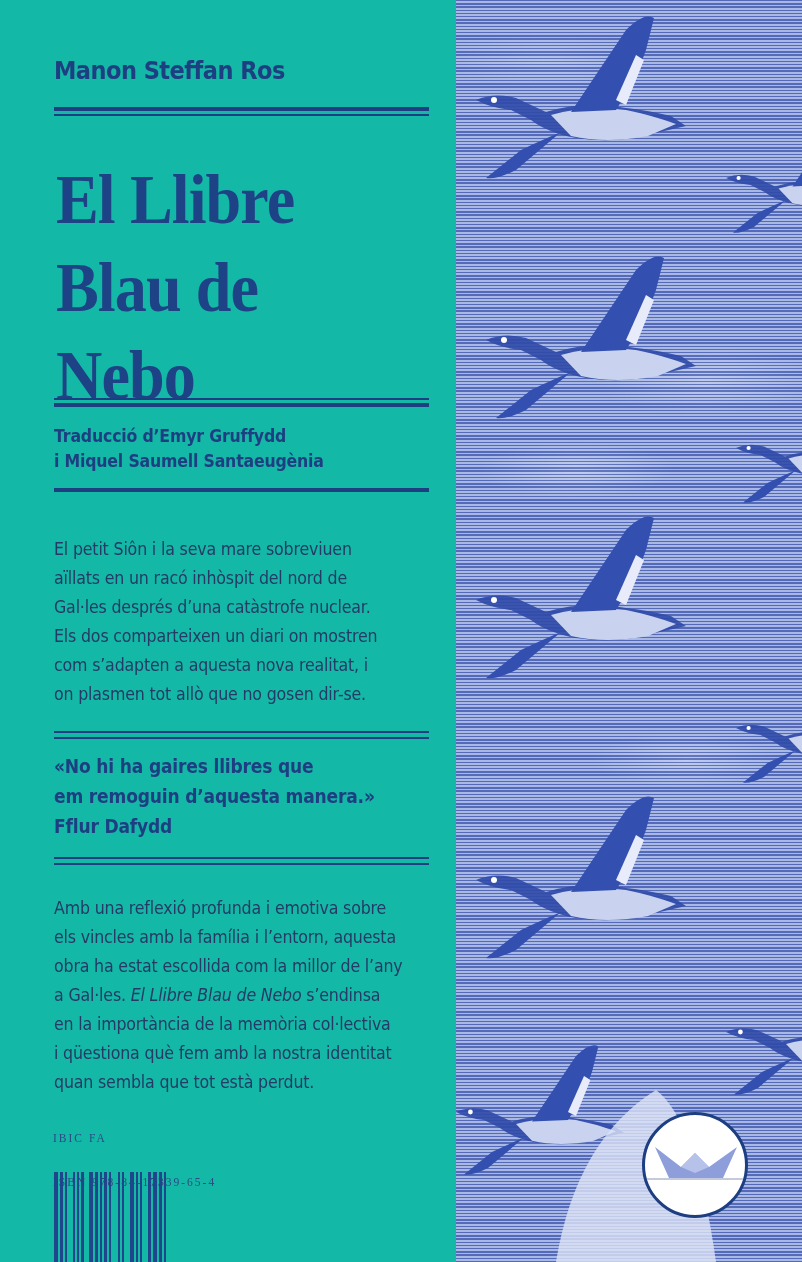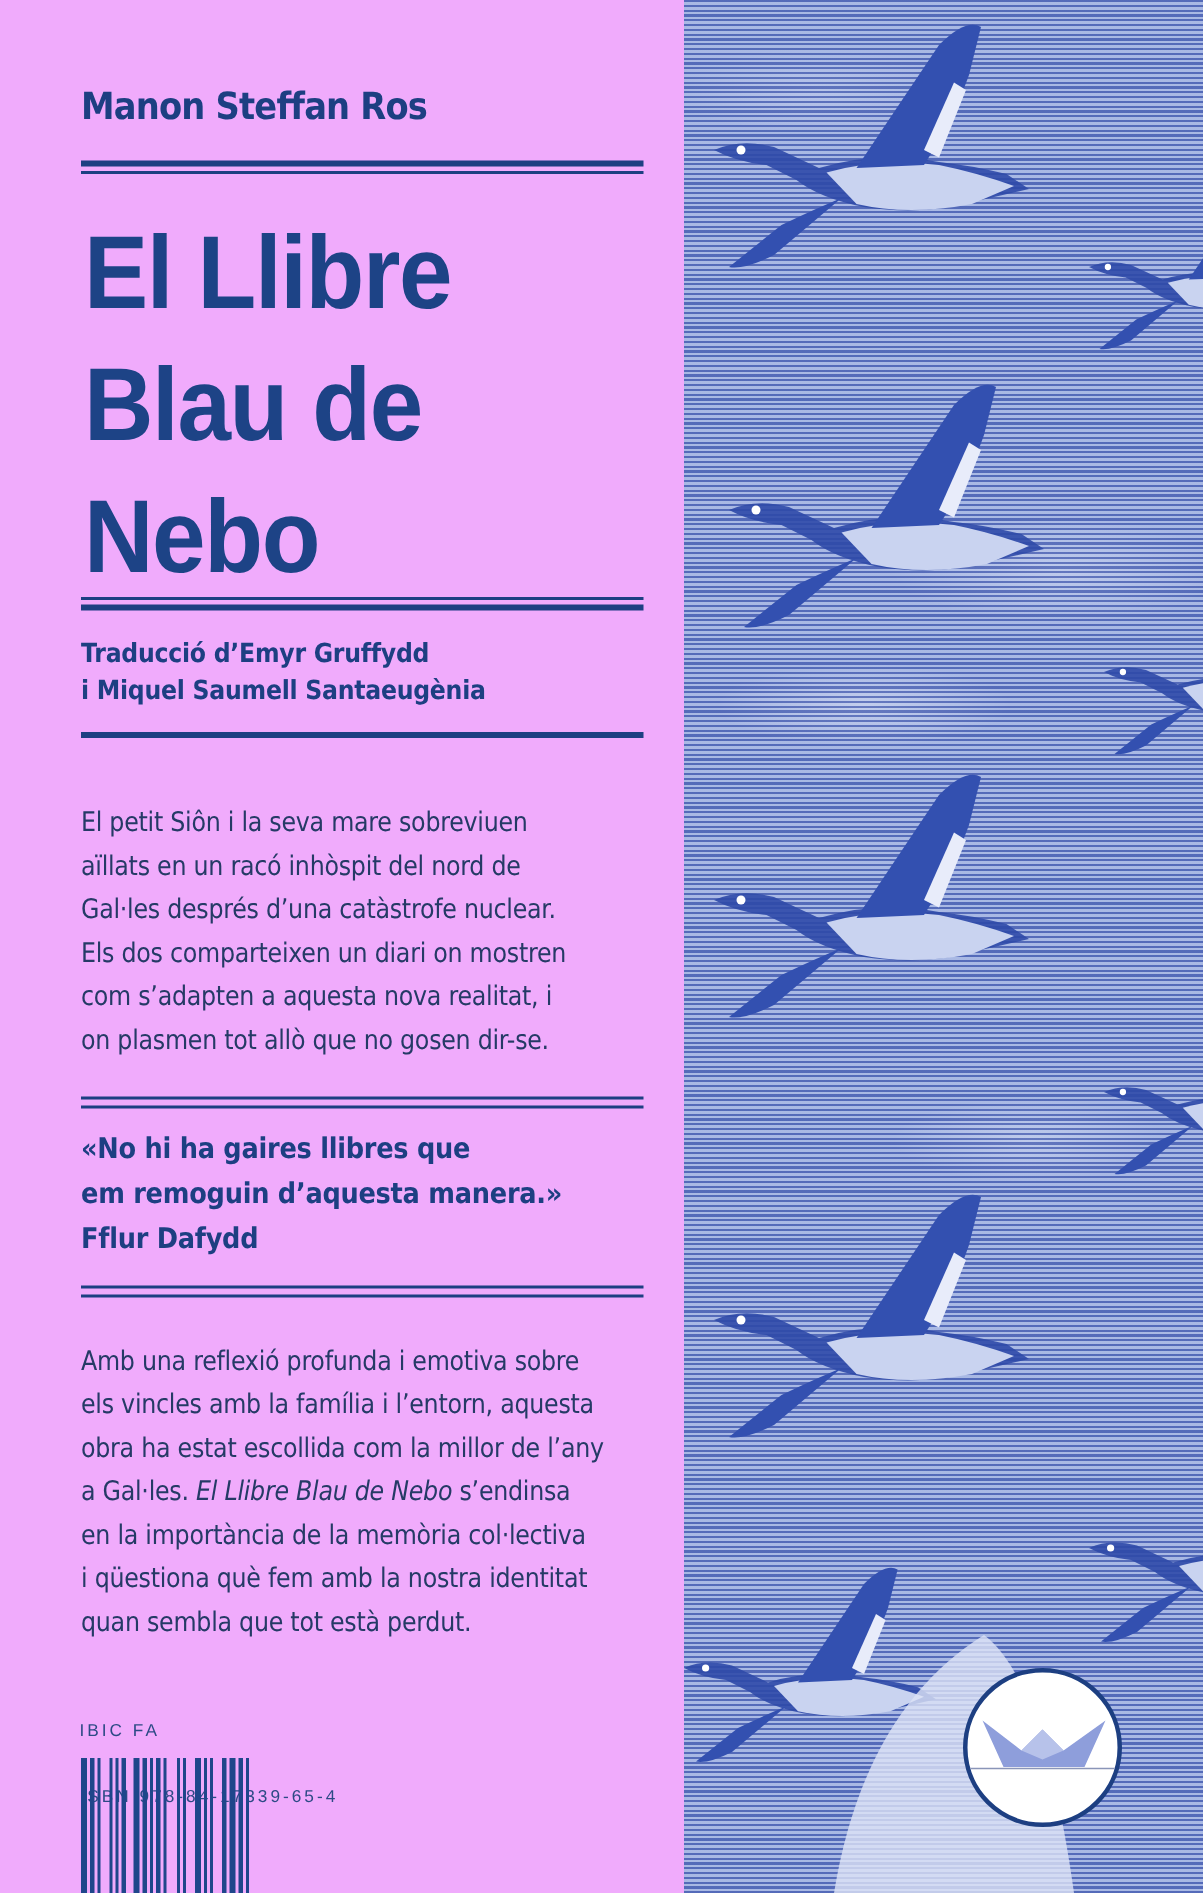--- a/index.html
+++ b/index.html
@@ -1,27 +1,27 @@
 <!DOCTYPE html>
 <html><head>
 <meta charset="utf-8">
 <style>
   html, body { margin: 0; padding: 0; }
   body { width: 802px; height: 1262px; background: #ffffff; position: relative; overflow: hidden; font-family: "Liberation Sans", sans-serif; }
-  .left { position: absolute; left: 0; top: 0; width: 456px; height: 1262px; background: #f0abfc; }
+  .left { position: absolute; left: 0; top: 0; width: 456px; height: 1262px; background: #14b8a6; }
   .author { position: absolute; left: 54px; top: 56px; font-family: "DejaVu Sans", sans-serif; font-weight: bold; font-size: 25px; color: #1d3f82; letter-spacing: -0.6px; transform: scaleX(0.9); transform-origin: left; white-space: nowrap; }
   .rule { position: absolute; left: 54px; width: 375px; background: #1d3f82; }
-  .title { position: absolute; left: 56px; top: 138px; font-family: Liberation Sans, sans-serif; font-weight: bold; font-size: 69px; line-height: 88px; color: #1d4386; letter-spacing: -1px; }
+  .title { position: absolute; left: 56px; top: 156px; font-family: Liberation Serif, serif; font-weight: bold; font-size: 69px; line-height: 88px; color: #1d4386; letter-spacing: -1px; }
   .title div { white-space: nowrap; transform: scaleX(0.93); transform-origin: left; }
   .translator { position: absolute; left: 54px; top: 424px; font-family: "DejaVu Sans", sans-serif; font-weight: bold; font-size: 17.5px; line-height: 25px; color: #1d3f82; transform: scaleX(0.9); transform-origin: left; white-space: nowrap; letter-spacing: -0.2px; }
   .blurb { position: absolute; left: 54px; font-family: "DejaVu Sans", sans-serif; font-size: 18px; line-height: 29px; color: #253a66; white-space: nowrap; transform: scaleX(0.88); transform-origin: left; letter-spacing: -0.2px; }
   .blurb1 { top: 534px; }
   .blurb2 { top: 893px; }
   .quote { position: absolute; left: 54px; top: 751px; font-family: "DejaVu Sans", sans-serif; font-weight: bold; font-size: 19px; line-height: 30px; color: #1d3f82; white-space: nowrap; transform: scaleX(0.9); transform-origin: left; letter-spacing: -0.2px; }
-  .meta { position: absolute; left: 53px; font-family: Liberation Sans, sans-serif; font-size: 11.5px; color: #2c4a85; letter-spacing: 2px; white-space: nowrap; margin-top: 16px; }
+  .meta { position: absolute; left: 53px; font-family: Liberation Serif, serif; font-size: 11.5px; color: #2c4a85; letter-spacing: 2px; white-space: nowrap; }
   .barcode { position: absolute; left: 54px; top: 1172px; width: 160px; height: 90px; display: flex; align-items: stretch; }
   .barcode span { display: block; background: #1f468b; margin-right: 2px; }
   .panel { position: absolute; left: 456px; top: 0; width: 346px; height: 1262px; overflow: hidden;
     background-color: #8da1d8;
     background-image:
       repeating-linear-gradient(180deg, rgba(38,62,160,0.55) 0px, rgba(38,62,160,0.55) 1.5px, rgba(220,228,250,0.35) 1.5px, rgba(220,228,250,0.35) 3.2px),
       radial-gradient(ellipse 140px 40px at 120px 470px, rgba(255,255,255,0.35), transparent 70%),
       radial-gradient(ellipse 160px 50px at 250px 380px, rgba(255,255,255,0.3), transparent 70%),
       radial-gradient(ellipse 150px 40px at 90px 60px, rgba(255,255,255,0.2), transparent 70%),
       radial-gradient(ellipse 130px 40px at 230px 760px, rgba(255,255,255,0.3), transparent 70%);

